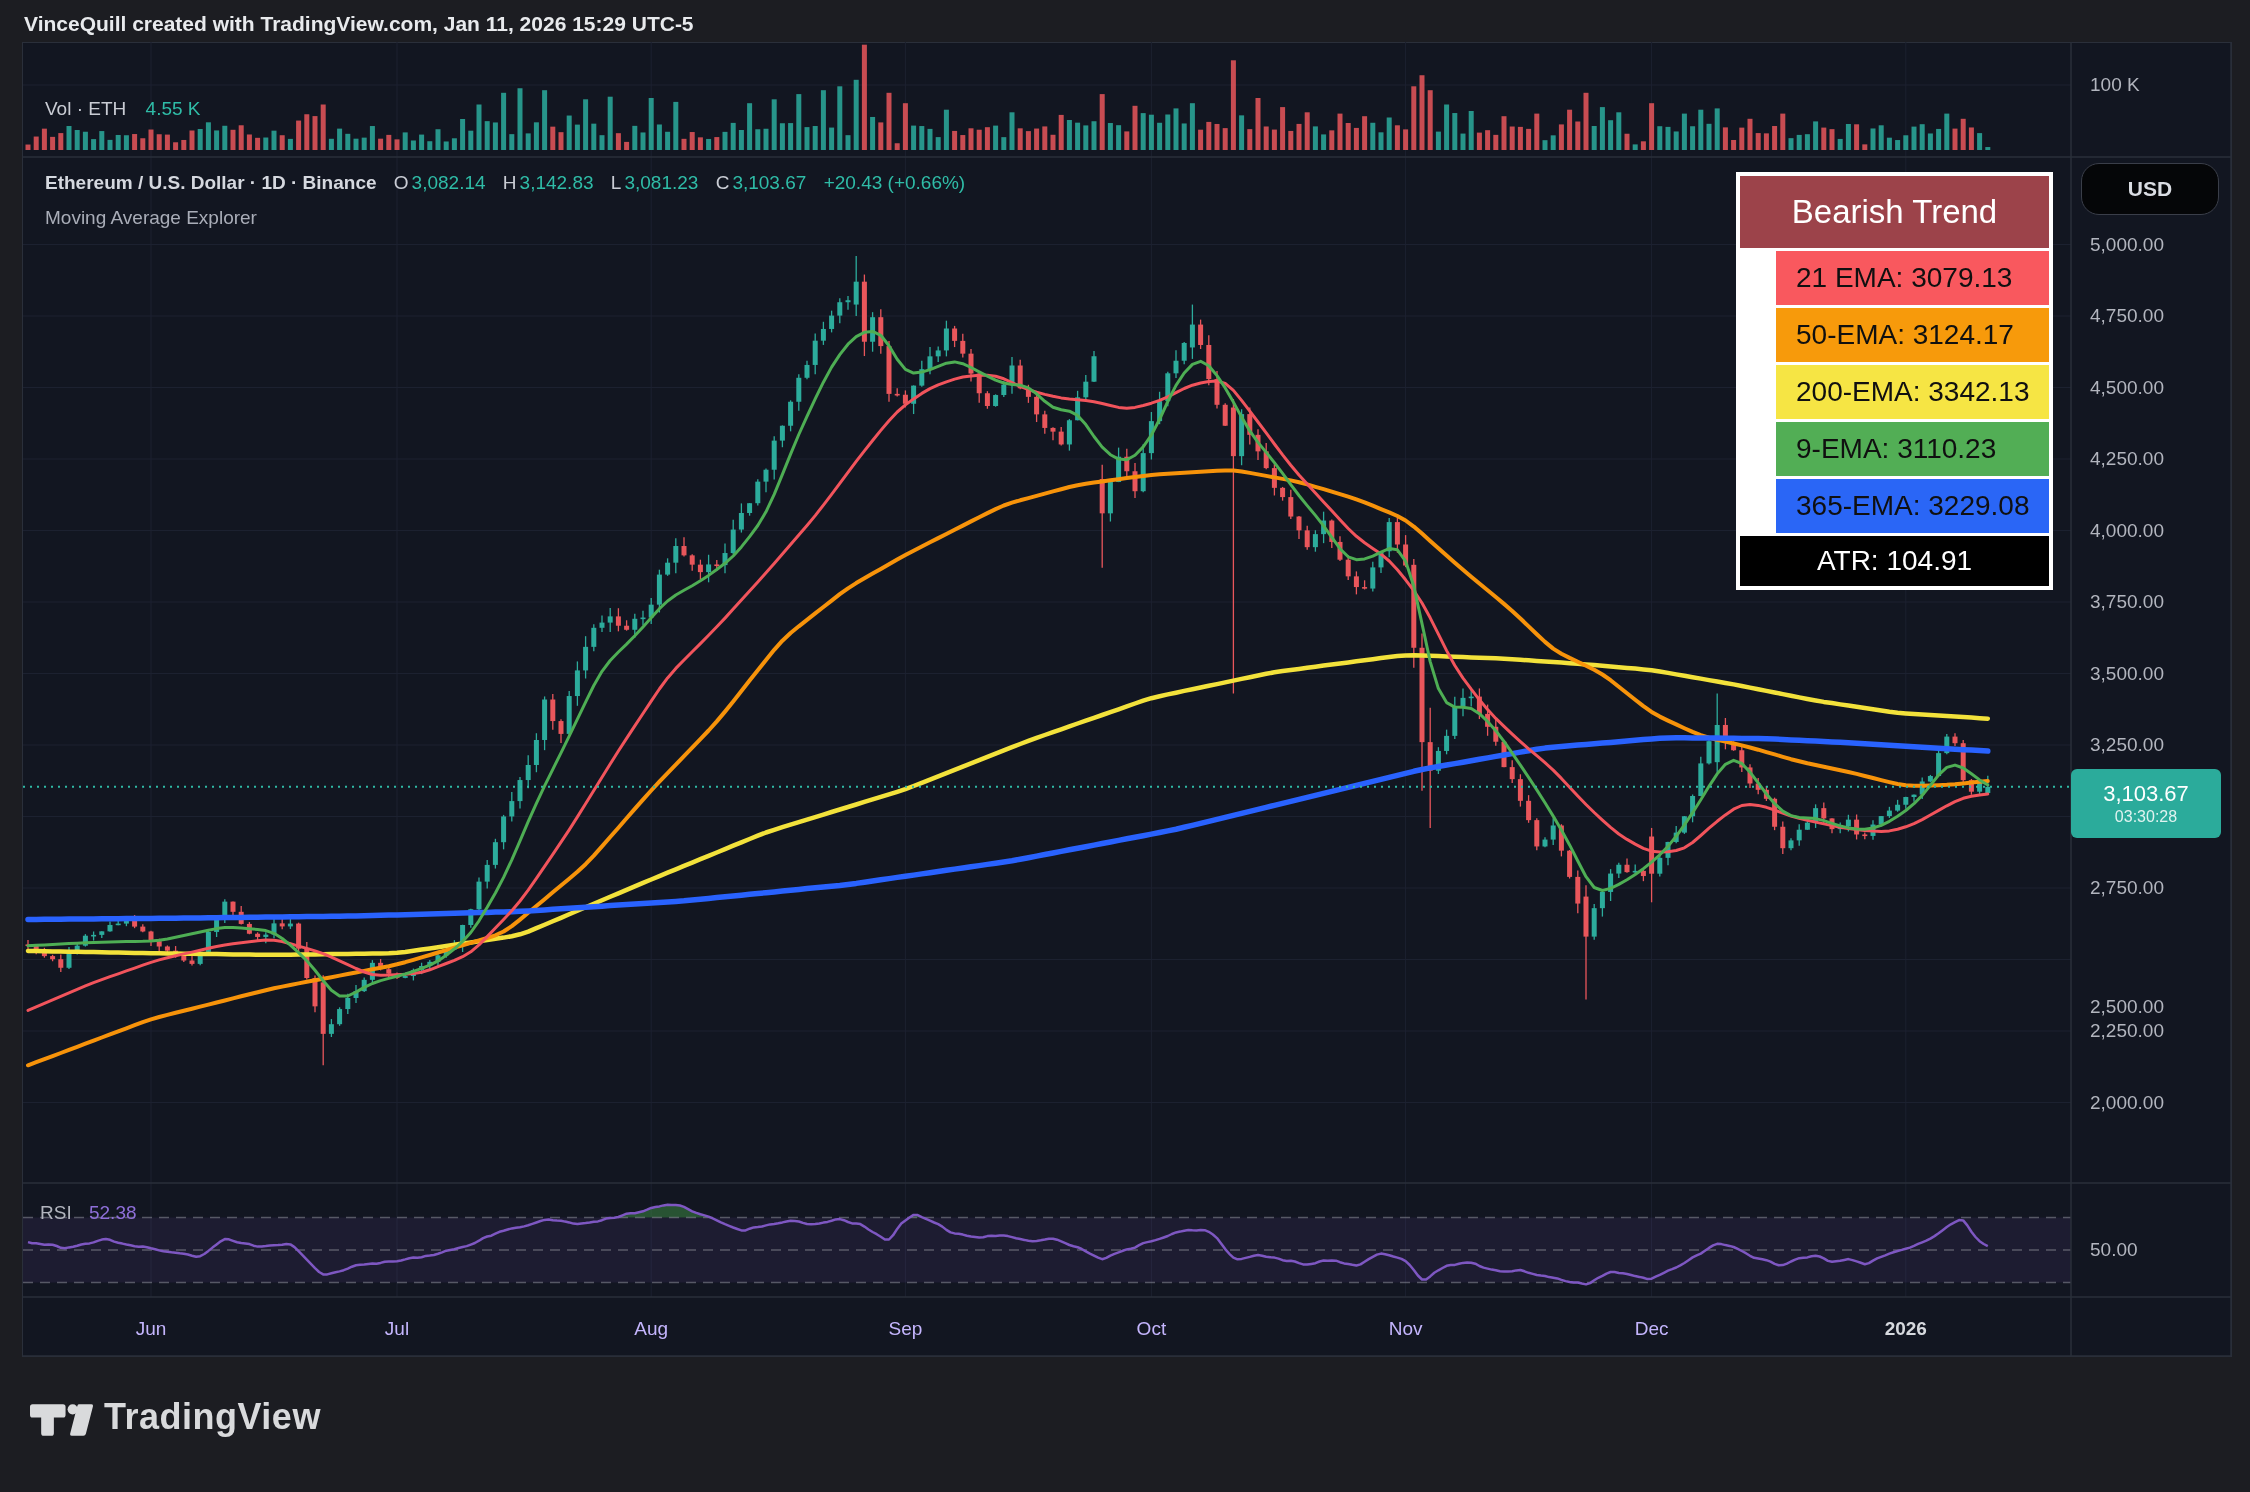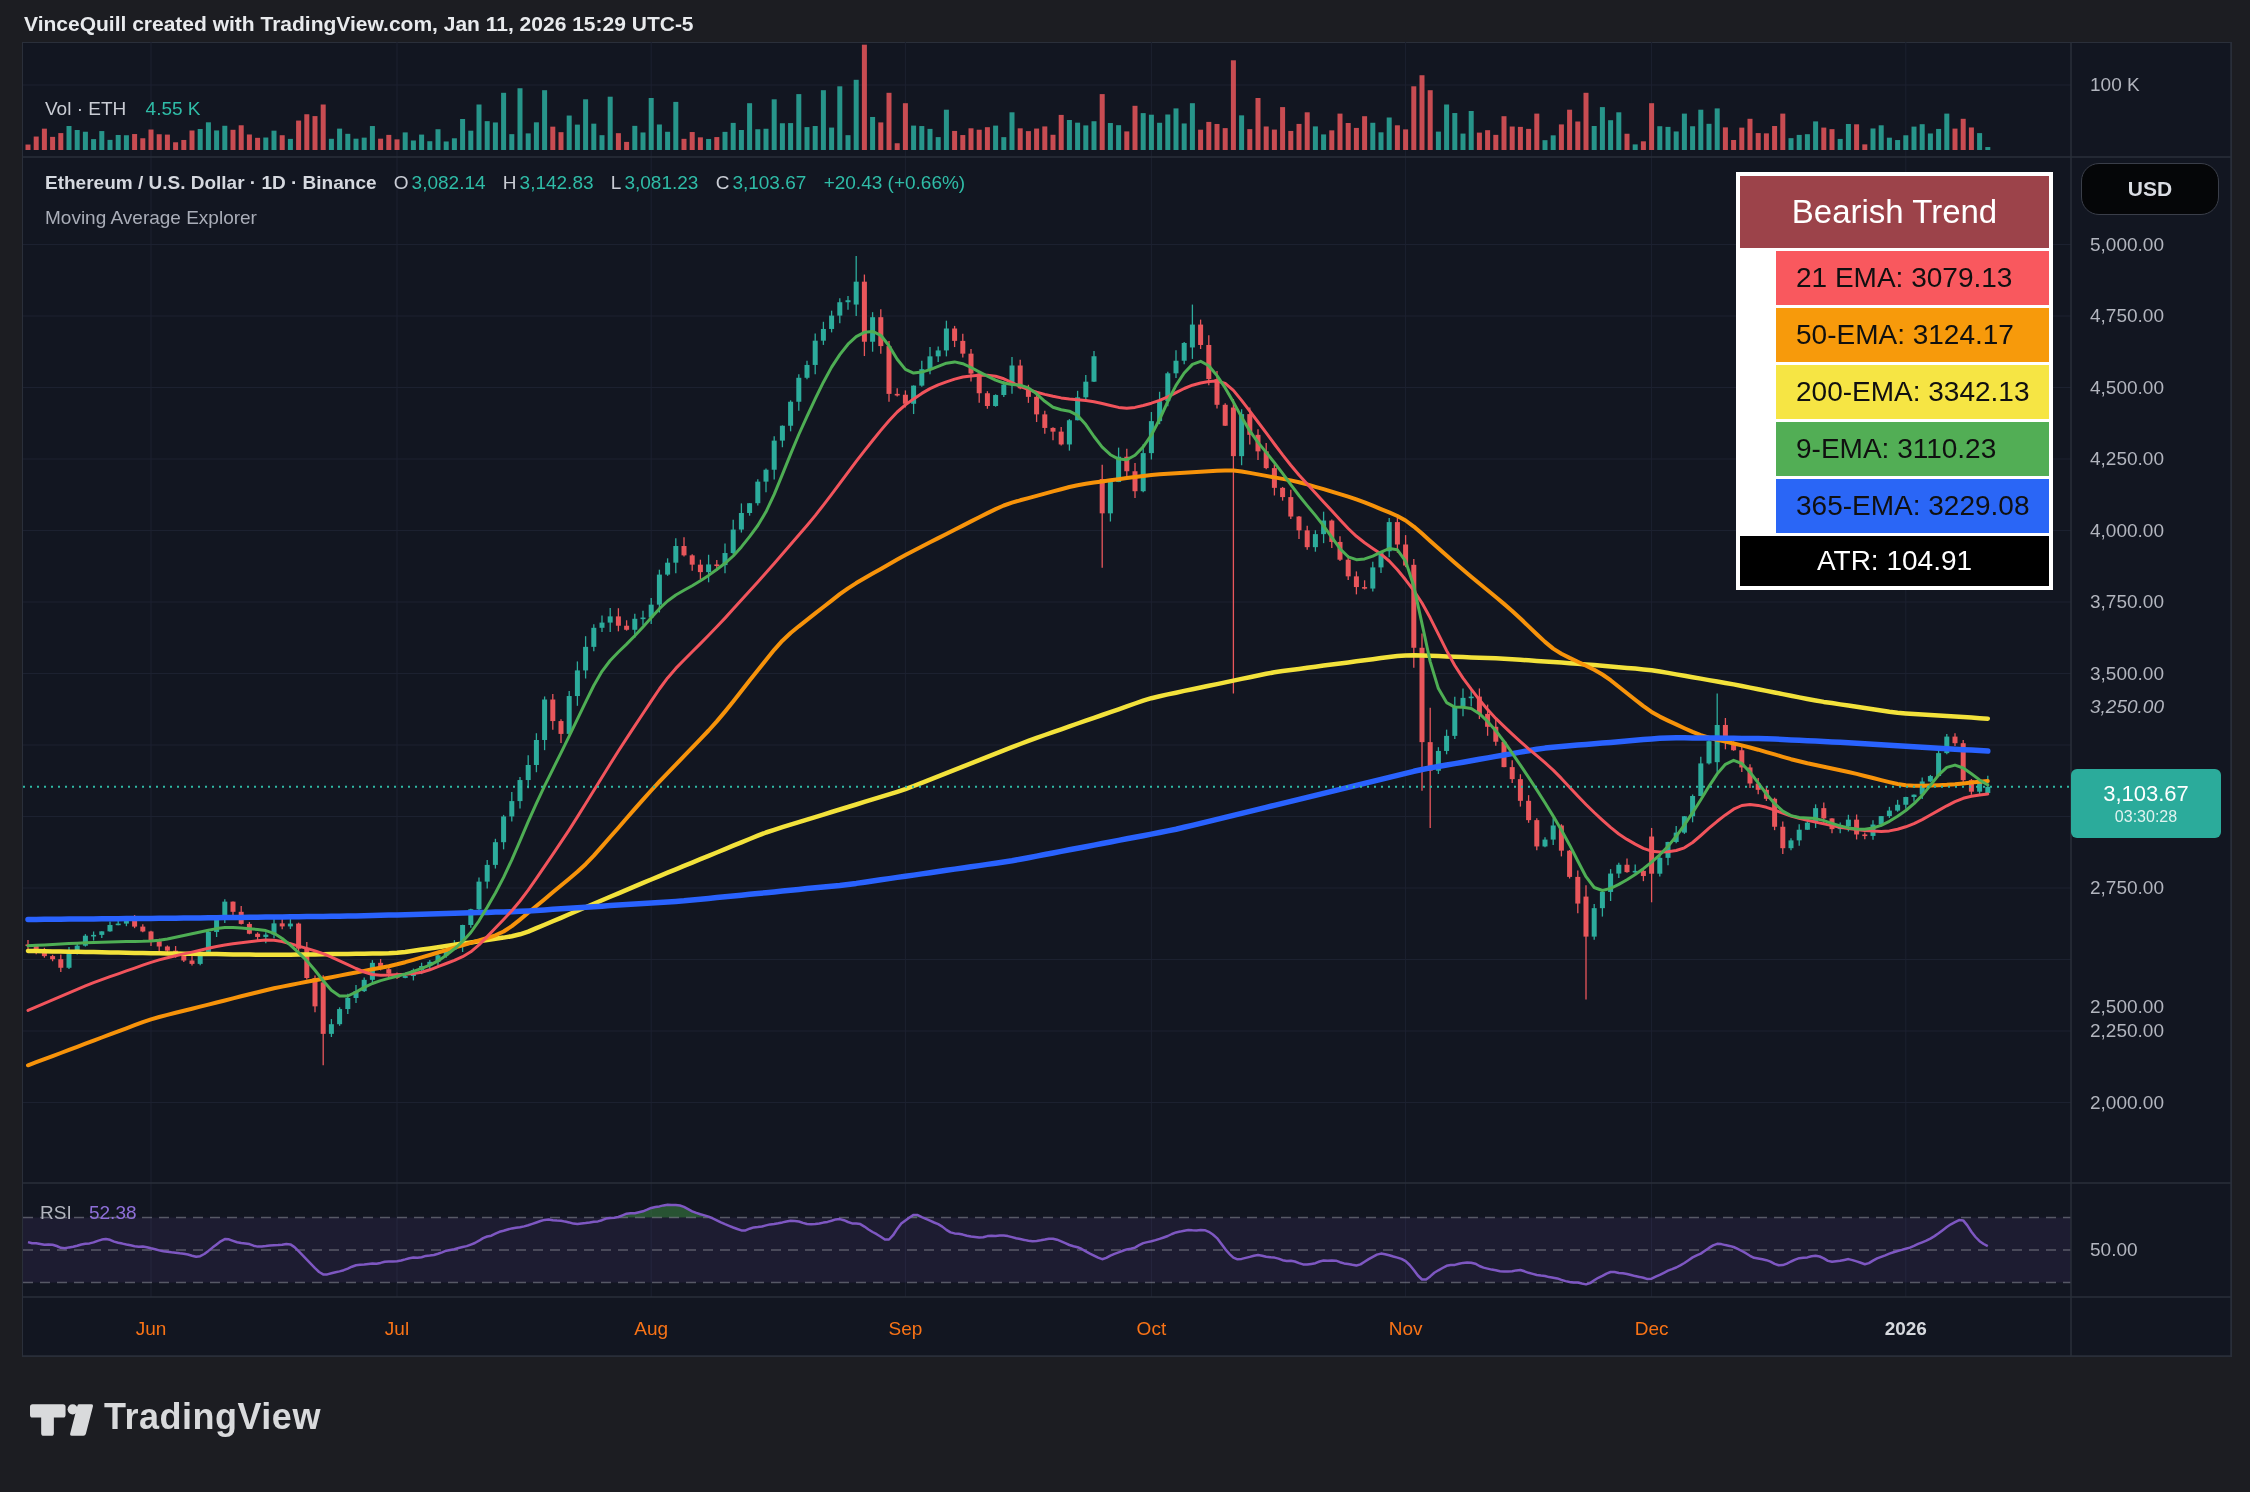--- a/index.html
+++ b/index.html
@@ -11,21 +11,21 @@
   #chart-svg{position:absolute;left:0;top:0;}
   .title{color:#e8eaed;font-size:21px;font-weight:600;}
   .row19{font-size:19px;color:#c9ccd4;}
   .sym{color:#d5d8df;font-weight:600;}
   .lbl{color:#c9ccd4;margin-left:12px;}
   .val{color:#2fbca7;margin-left:3px;}
   .chg{color:#2fbca7;margin-left:12px;}
   .sub{color:#a9adb8;}
   .axis-label{position:absolute;left:2090px;color:#b2b5be;font-size:19px;height:24px;line-height:24px;}
   .month-label{position:absolute;top:1318px;width:80px;margin-left:-40px;text-align:center;
-               color:#f97316;font-size:19px;}
+               color:#c4b5fd;font-size:19px;}
   .month-bold{color:#d6d9de;font-weight:700;}
   #usd-btn{position:absolute;left:2081px;top:163px;width:138px;height:52px;background:#050608;
            border:1.5px solid #3a3e49;border-radius:18px;color:#dadde3;font-size:21px;font-weight:600;
            display:flex;align-items:center;justify-content:center;box-sizing:border-box;cursor:pointer;}
   #price-tag{position:absolute;left:2071px;top:770px;width:150px;height:69px;border-radius:6px;
              display:flex;flex-direction:column;align-items:center;justify-content:center;line-height:1.25;}
   #price-tag .p{color:#ffffff;font-size:22px;}
   #price-tag .cd{color:rgba(255,255,255,.85);font-size:16px;}
   #legend{position:absolute;left:1736px;top:172px;width:317px;background:#ffffff;padding:4px;
           box-sizing:border-box;display:flex;flex-direction:column;gap:3px;}
@@ -843,21 +843,21 @@
   <div class="axis-label" style="top:73px;">100 K</div>
   <div id="usd-btn">USD</div>
   <div id="price-axis-labels">
       <div class="axis-label" style="top: 232.5px;">5,000.00</div>
       <div class="axis-label" style="top: 304px;">4,750.00</div>
       <div class="axis-label" style="top: 375.5px;">4,500.00</div>
       <div class="axis-label" style="top: 447px;">4,250.00</div>
       <div class="axis-label" style="top: 518.5px;">4,000.00</div>
       <div class="axis-label" style="top: 590px;">3,750.00</div>
       <div class="axis-label" style="top: 661.5px;">3,500.00</div>
-      <div class="axis-label" style="top: 695px; font-style: italic;">3,250.00</div>
+      <div class="axis-label" style="top: 733px;">3,250.00</div>
       <div class="axis-label" style="top: 876px;">2,750.00</div>
       <div class="axis-label" style="top: 995px;">2,500.00</div>
       <div class="axis-label" style="top: 1019px;">2,250.00</div>
       <div class="axis-label" style="top: 1090.5px;">2,000.00</div>
     </div>
   <div id="price-tag" style="background: rgb(43, 171, 155); top: 768.85px;">
     <div class="p">3,103.67</div>
     <div class="cd">03:30:28</div>
   </div>
   <div class="axis-label" style="top:1238px;">50.00</div>

